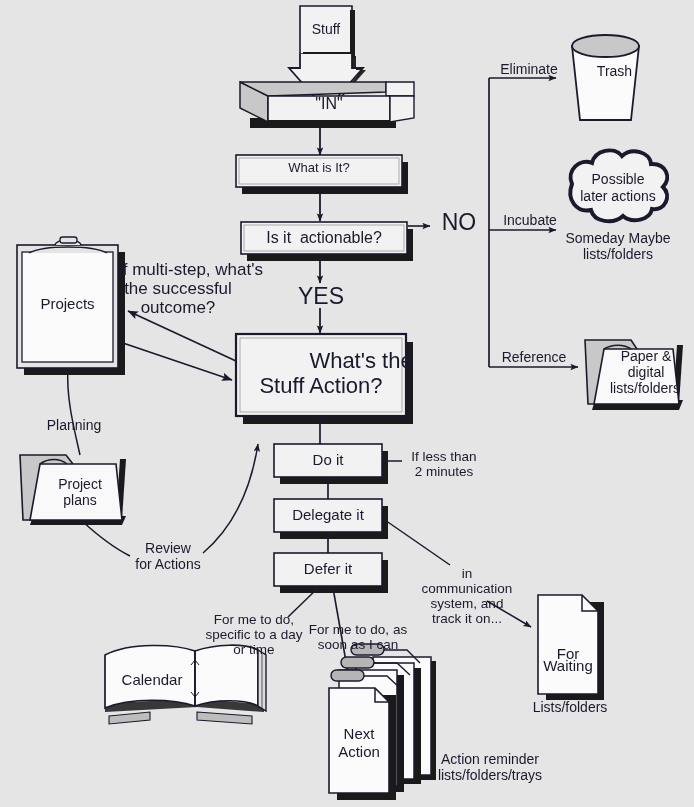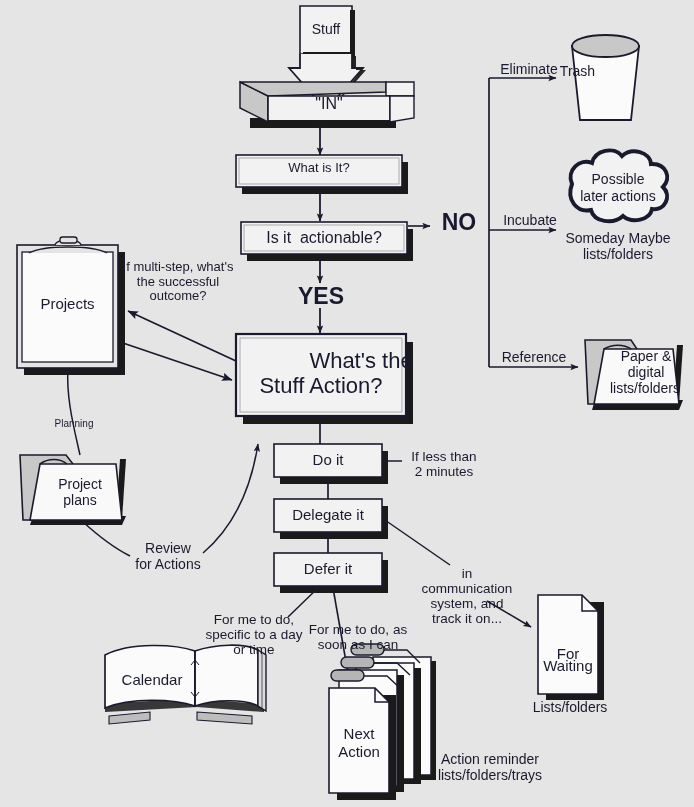--- a/index.html
+++ b/index.html
@@ -22,21 +22,21 @@
   }
   .lbl {
     position: absolute;
     color: #1a1a2e;
     font-family: "Liberation Sans", sans-serif;
     text-align: center;
     line-height: 1.12;
     white-space: pre;
     pointer-events: none;
   }
-  .lbl.b { font-weight: bold; }
+  .lbl.b { font-weight: normal; }
 </style>
 </head>
 <body>
 
 <div id="canvas">
 
   <svg width="694" height="807" viewBox="0 0 694 807">
     <defs>
       <marker id="arrow" markerWidth="9" markerHeight="9" refX="7.6" refY="3.2" orient="auto" markerUnits="userSpaceOnUse">
         <path d="M0,0 L8,3.2 L0,6.4 L1.6,3.2 z" fill="#1a1a2e"></path>
@@ -247,21 +247,21 @@
 
   <div class="lbl b" style="left:288px; top:284px; width:66px; font-size:23px;">YES</div>
 
   <div class="lbl" style="left:236px; top:349px; width:170px; font-size:22px;padding-left:40px;">What's the</div>
   <div class="lbl" style="left:236px; top:374px; width:170px; font-size:22px;">Stuff Action?</div>
 
   <div class="lbl" style="left:274px; top:452px; width:108px; font-size:15px;">Do it</div>
   <div class="lbl" style="left:274px; top:507px; width:108px; font-size:15px;">Delegate it</div>
   <div class="lbl" style="left:274px; top:561px; width:108px; font-size:15px;">Defer it</div>
 
-  <div class="lbl" style="left:544px; top:64px; width:67px; font-size:14px;">Trash</div>
+  <div class="lbl" style="left:581px; top:64px; width:67px; font-size:14px;">Trash</div>
 
   <div class="lbl" style="left:570px; top:172px; width:96px; font-size:14px;">Possible</div>
   <div class="lbl" style="left:564px; top:189px; width:108px; font-size:14px;">later actions</div>
 
   <div class="lbl" style="left:548px; top:231px; width:140px; font-size:14px;">Someday Maybe
 lists/folders</div>
 
   <div class="lbl" style="left:608px; top:349px; width:76px; font-size:14px;">Paper &amp;</div>
   <div class="lbl" style="left:608px; top:365px; width:76px; font-size:14px;">digital</div>
   <div class="lbl" style="left:598px; top:381px; width:94px; font-size:14px;">lists/folders</div>
@@ -283,25 +283,25 @@
 
   <div class="lbl" style="left:410px; top:752px; width:160px; font-size:14px;">Action reminder
 lists/folders/trays</div>
 
   <div class="lbl" style="left:493px; top:62px; width:72px; font-size:14px;">Eliminate</div>
 
   <div class="lbl" style="left:495px; top:213px; width:70px; font-size:14px;">Incubate</div>
 
   <div class="lbl" style="left:495px; top:350px; width:78px; font-size:14px;">Reference</div>
 
-  <div class="lbl" style="left:118px; top:260px; width:120px; font-size:13px;">If multi-step, what's
+  <div class="lbl" style="left:118px; top:260px; width:120px; font-size:17px;">If multi-step, what's
 the successful
 outcome?</div>
 
-  <div class="lbl" style="left:38px; top:418px; width:72px; font-size:10px;">Planning</div>
+  <div class="lbl" style="left:38px; top:418px; width:72px; font-size:14px;">Planning</div>
 
   <div class="lbl" style="left:130px; top:541px; width:76px; font-size:14px;">Review
 for Actions</div>
 
   <div class="lbl" style="left:398px; top:449px; width:92px; font-size:13.5px;">If less than
 2 minutes</div>
 
   <div class="lbl" style="left:412px; top:566px; width:110px; font-size:13.5px;">in
 communication
 system, and

